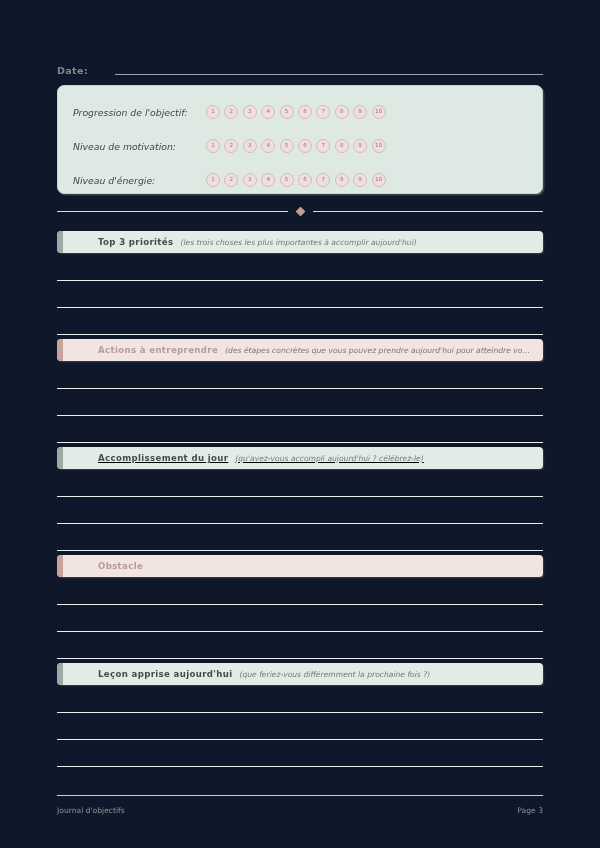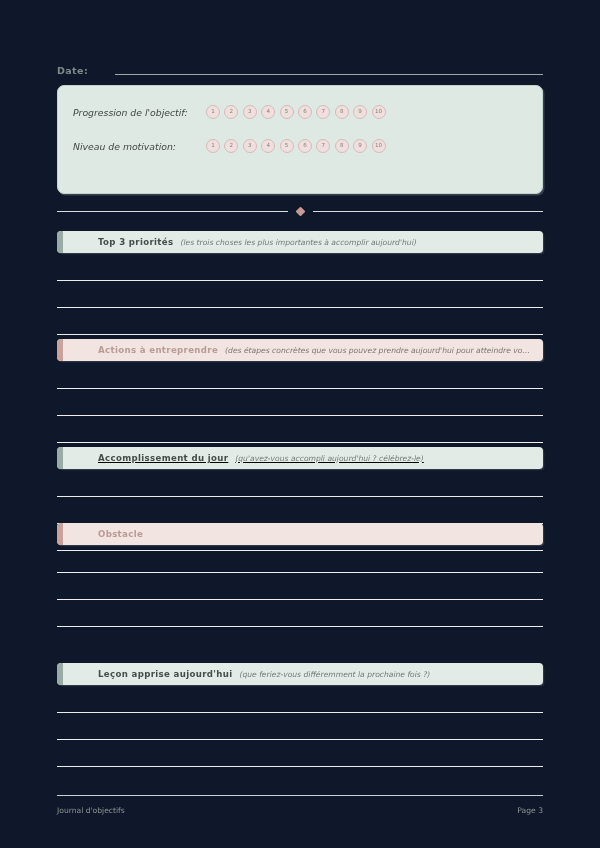--- a/index.html
+++ b/index.html
@@ -240,20 +240,35 @@
           <div class="rating-dot">3</div>
           <div class="rating-dot">4</div>
           <div class="rating-dot">5</div>
           <div class="rating-dot">6</div>
           <div class="rating-dot">7</div>
           <div class="rating-dot">8</div>
           <div class="rating-dot">9</div>
           <div class="rating-dot">10</div>
         </div>
       </div>
+      <div class="rating-row">
+        <div class="rating-label">Niveau d'énergie:</div>
+        <div class="rating-scale">
+          <div class="rating-dot">1</div>
+          <div class="rating-dot">2</div>
+          <div class="rating-dot">3</div>
+          <div class="rating-dot">4</div>
+          <div class="rating-dot">5</div>
+          <div class="rating-dot">6</div>
+          <div class="rating-dot">7</div>
+          <div class="rating-dot">8</div>
+          <div class="rating-dot">9</div>
+          <div class="rating-dot">10</div>
+        </div>
+      </div>
     </div>
 
   <div class="divider">
     <div class="dline"></div>
     <div class="dgem"></div>
     <div class="dline"></div>
   </div>
 
   <div id="sections-host">
       <div class="section theme-green" style="top: 231px;">
@@ -285,21 +300,21 @@
           <div class="bar"></div>
           <div class="sec-title">Accomplissement du jour</div>
           <div class="sec-hint">(qu'avez-vous accompli aujourd'hui ? célébrez-le)</div>
         </div>
         <div class="rules">
           <div class="rule" style="top: 27px;"></div>
           <div class="rule" style="top: 54px;"></div>
           <div class="rule" style="top: 81px;"></div>
         </div>
       </div>
-      <div class="section theme-pink" style="top: 523px;">
+      <div class="section theme-pink" style="top: 555px;">
         <div class="sec-header">
           <div class="bar"></div>
           <div class="sec-title">Obstacle</div>
         </div>
         <div class="rules">
           <div class="rule" style="top: 27px;"></div>
           <div class="rule" style="top: 54px;"></div>
           <div class="rule" style="top: 81px;"></div>
         </div>
       </div>

